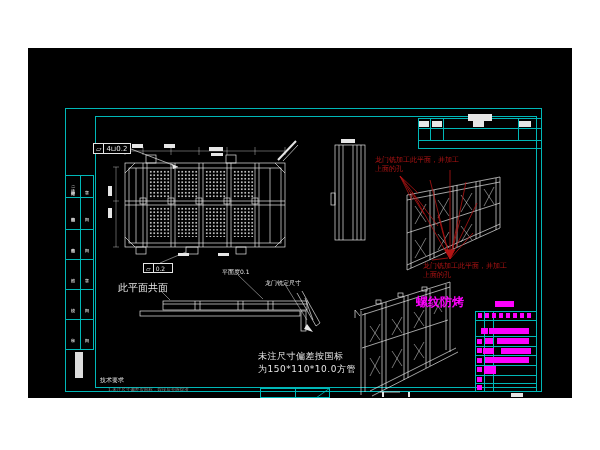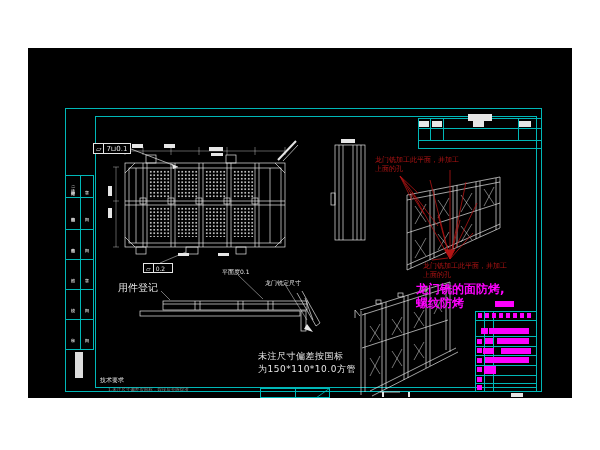--- a/index.html
+++ b/index.html
@@ -178,42 +178,41 @@
         <path d="M404 212 L420 210"></path>
         <polygon points="422,211 416,201 427,202" fill="#b41414" stroke="none"></polygon>
       </g>
 
       <path d="M288 350 L302 340" stroke="#00b8b8" stroke-width="0.8" fill="none"></path>
       <path d="M352 344 H372" stroke="#e6e6e6" stroke-width="0.8" fill="none"></path>
     </svg>
 
     <div class="gdt" style="left:65px;top:95px;width:38px;height:11px;">
       <span>▱</span>
-      <span>7⊔0.1</span>
+      <span>4⊔0.2</span>
     </div>
     <div class="gdt" style="left:115px;top:215px;width:30px;height:10px;font-size:6px;">
       <span>▱</span>
       <span>0.2</span>
     </div>
 
-    <div class="t" style="left:90px;top:234px;font-size:10px;">用件登记</div>
+    <div class="t" style="left:90px;top:234px;font-size:10px;">此平面共面</div>
     <div class="t" style="left:194px;top:221px;font-size:6px;">平面度0.1</div>
     <div class="t" style="left:237px;top:232px;font-size:6px;">龙门铣定尺寸</div>
     <div class="t" style="left:230px;top:303px;font-size:9px;letter-spacing:0.5px;">未注尺寸偏差按国标</div>
     <div class="t" style="left:230px;top:316px;font-size:9px;letter-spacing:0.5px;">为150*110*10.0方管</div>
     <div class="t" style="left:72px;top:329px;font-size:6px;">技术要求</div>
     <div class="t gray" style="left:80px;top:339px;font-size:4.5px;">1.未注尺寸偏差按国标，焊接后去除焊渣</div>
 
     <div class="t red" style="left:347px;top:108px;font-size:7px;">龙门铣加工此平面，并加工</div>
     <div class="t red" style="left:347px;top:117px;font-size:7px;">上面的孔</div>
     <div class="t red" style="left:395px;top:214px;font-size:7px;">龙门铣加工此平面，并加工</div>
     <div class="t red" style="left:395px;top:223px;font-size:7px;">上面的孔</div>
 
-    <div class="t mag" style="left:388px;top:235px;font-size:12px;">龙门铣的面防烤,</div>
-    <div class="t mag" style="left:388px;top:249px;font-size:12px;">螺纹防烤</div>
+    <div class="t mag" style="left:388px;top:249px;font-size:12px;font-family:Liberation Mono, monospace;">螺纹防烤</div>
 
     <div id="blocks-layer">
         <div class="blk" style="left: 440px; top: 66px; width: 24px; height: 7px; background: rgb(230, 230, 230);"></div>
         <div class="blk" style="left: 391px; top: 73px; width: 10px; height: 6px; background: rgb(230, 230, 230);"></div>
         <div class="blk" style="left: 404px; top: 73px; width: 10px; height: 6px; background: rgb(230, 230, 230);"></div>
         <div class="blk" style="left: 445px; top: 73px; width: 11px; height: 6px; background: rgb(230, 230, 230);"></div>
         <div class="blk" style="left: 491px; top: 73px; width: 12px; height: 6px; background: rgb(230, 230, 230);"></div>
         <div class="blk" style="left: 104px; top: 96px; width: 11px; height: 4px; background: rgb(230, 230, 230);"></div>
         <div class="blk" style="left: 136px; top: 96px; width: 11px; height: 4px; background: rgb(230, 230, 230);"></div>
         <div class="blk" style="left: 181px; top: 99px; width: 14px; height: 4px; background: rgb(230, 230, 230);"></div>

